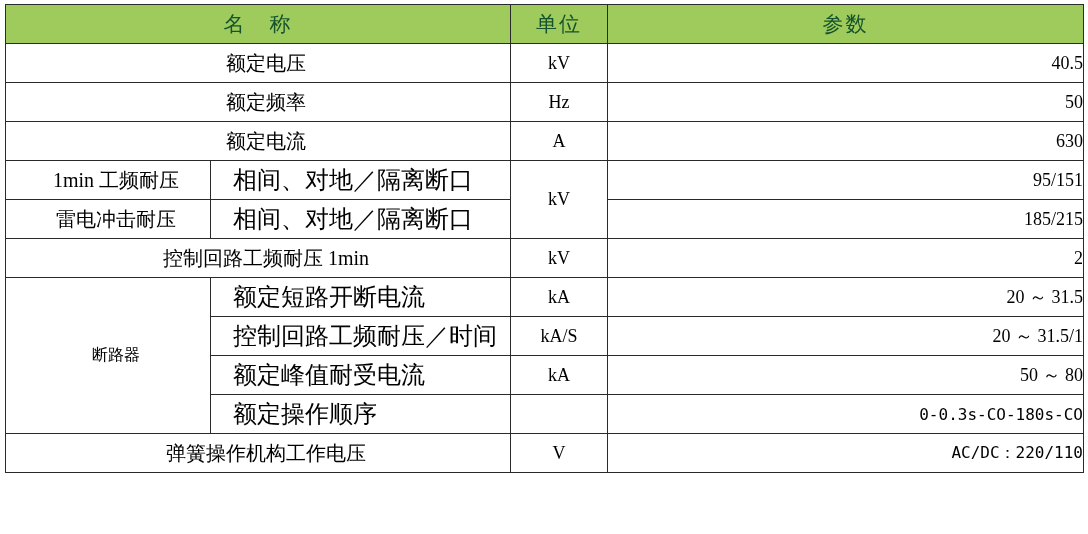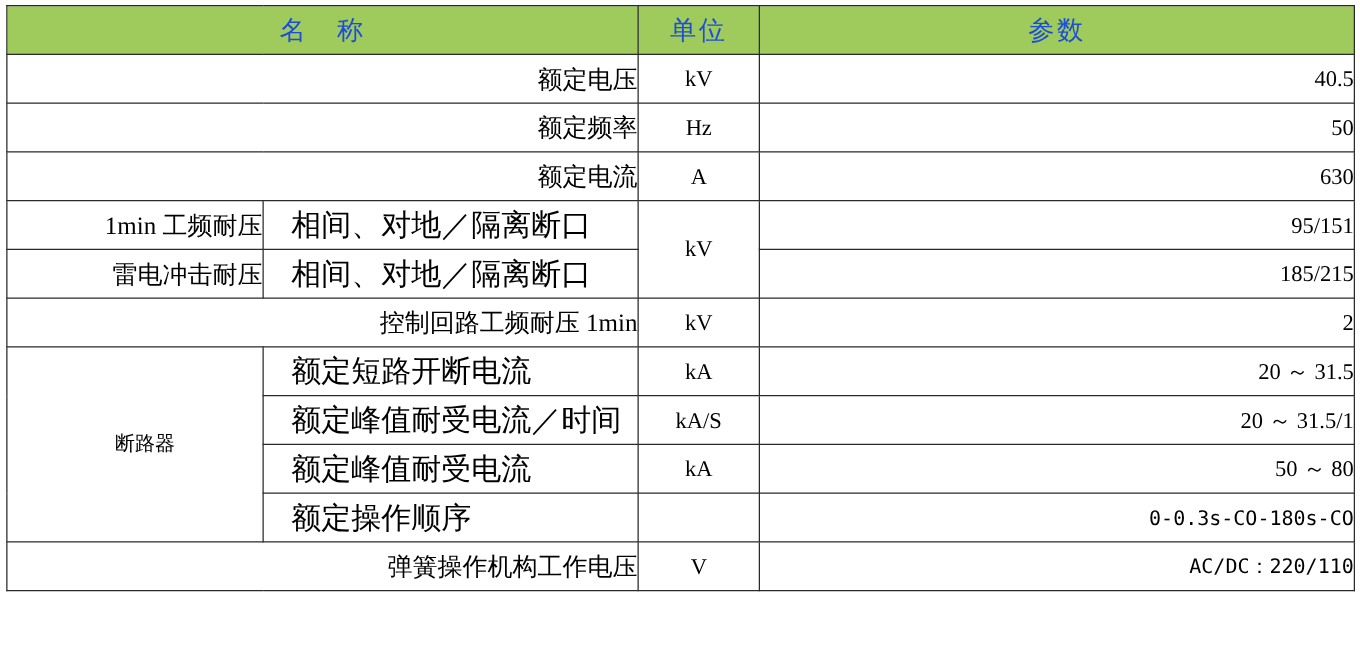--- a/index.html
+++ b/index.html
@@ -20,29 +20,29 @@
     margin: 4px 5px 0 5px;
   }
   #spec-table td {
     border: 1px solid #2a2a2a;
     padding: 0;
     height: 38px;
     vertical-align: middle;
   }
   .hdr td {
     background: #9fca5c;
-    color: #1d4ed8;
+    color: #14532d;
     font-size: 21px;
     text-align: center;
     height: 40px;
     letter-spacing: 2px;
     font-weight: normal;
   }
   .cell-name {
-    text-align: right;
+    text-align: center;
     padding-left: 16px !important;
     font-size: 20px;
   }
   .cell-sub {
     text-align: left;
     padding-left: 22px !important;
     font-size: 24px;
   }
   .cell-unit {
     text-align: center;
@@ -123,21 +123,21 @@
     </tr>
 
     <tr>
       <td class="cell-group" rowspan="4">断路器</td>
       <td class="cell-sub">额定短路开断电流</td>
       <td class="cell-unit">kA</td>
       <td class="cell-param">20 ～ 31.5</td>
     </tr>
 
     <tr>
-      <td class="cell-sub">额定峰值耐受电流／时间</td>
+      <td class="cell-sub">控制回路工频耐压／时间</td>
       <td class="cell-unit">kA/S</td>
       <td class="cell-param">20 ～ 31.5/1</td>
     </tr>
 
     <tr>
       <td class="cell-sub">额定峰值耐受电流</td>
       <td class="cell-unit">kA</td>
       <td class="cell-param">50 ～ 80</td>
     </tr>
 

